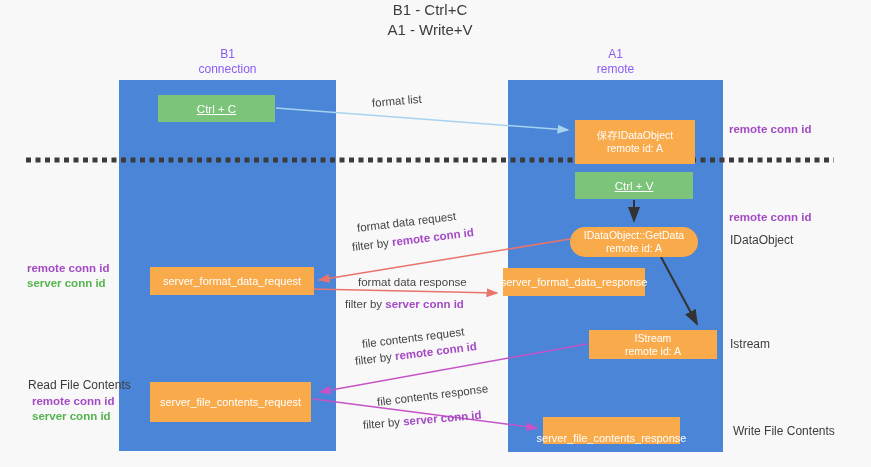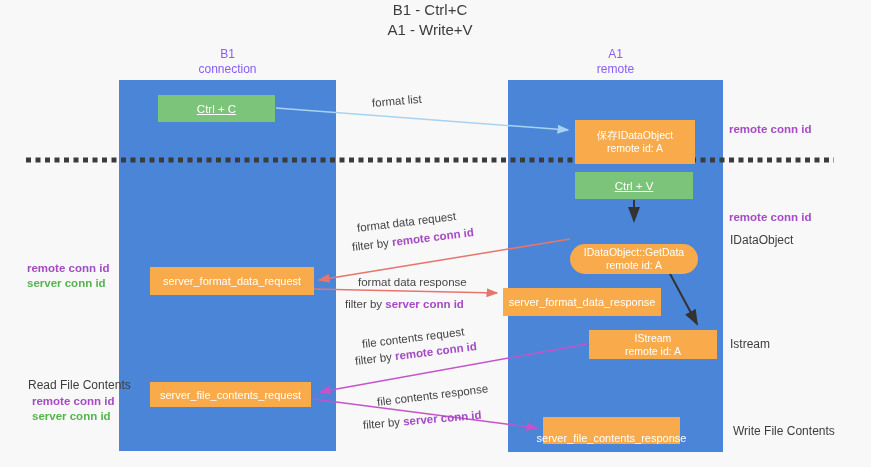--- a/index.html
+++ b/index.html
@@ -89,39 +89,39 @@
 
   <div class="node orange" style="left:575px; top:120px; width:120px; height:44px;">
     <span class="s1">保存IDataObject</span>
     <span class="s1">remote id: A</span>
   </div>
 
   <div class="node green" style="left:575px; top:172px; width:118px; height:27px;">
     <span class="big">Ctrl + V</span>
   </div>
 
-  <div class="node orange" style="left:570px; top:244px; width:128px; height:30px;border-radius:15px;">
+  <div class="node orange" style="left:570px; top:227px; width:128px; height:30px;border-radius:15px;">
     <span class="s1">IDataObject::GetData</span>
     <span class="s1">remote id: A</span>
   </div>
 
   <div class="node orange" style="left:150px; top:267px; width:164px; height:28px;">
     <span class="one">server_format_data_request</span>
   </div>
 
-  <div class="node orange" style="left:503px; top:288px; width:158px; height:28px;">
+  <div class="node orange" style="left:503px; top:268px; width:142px; height:28px;">
     <span class="one">server_format_data_response</span>
   </div>
 
   <div class="node orange" style="left:589px; top:330px; width:128px; height:29px;">
     <span class="s1">IStream</span>
     <span class="s1">remote id: A</span>
   </div>
 
-  <div class="node orange" style="left:150px; top:382px; width:161px; height:25px;">
+  <div class="node orange" style="left:150px; top:382px; width:161px; height:40px;">
     <span class="one">server_file_contents_request</span>
   </div>
 
   <div class="node orange" style="left:543px; top:417px; width:137px; height:27px;justify-content:flex-end;">
     <span class="one">server_file_contents_response</span>
   </div>
 
   <div class="lbl rot5" style="left:372px; top:97px;">format list</div>
 
   <div class="lbl rot7" style="left:357px; top:222px;">format data request</div>

